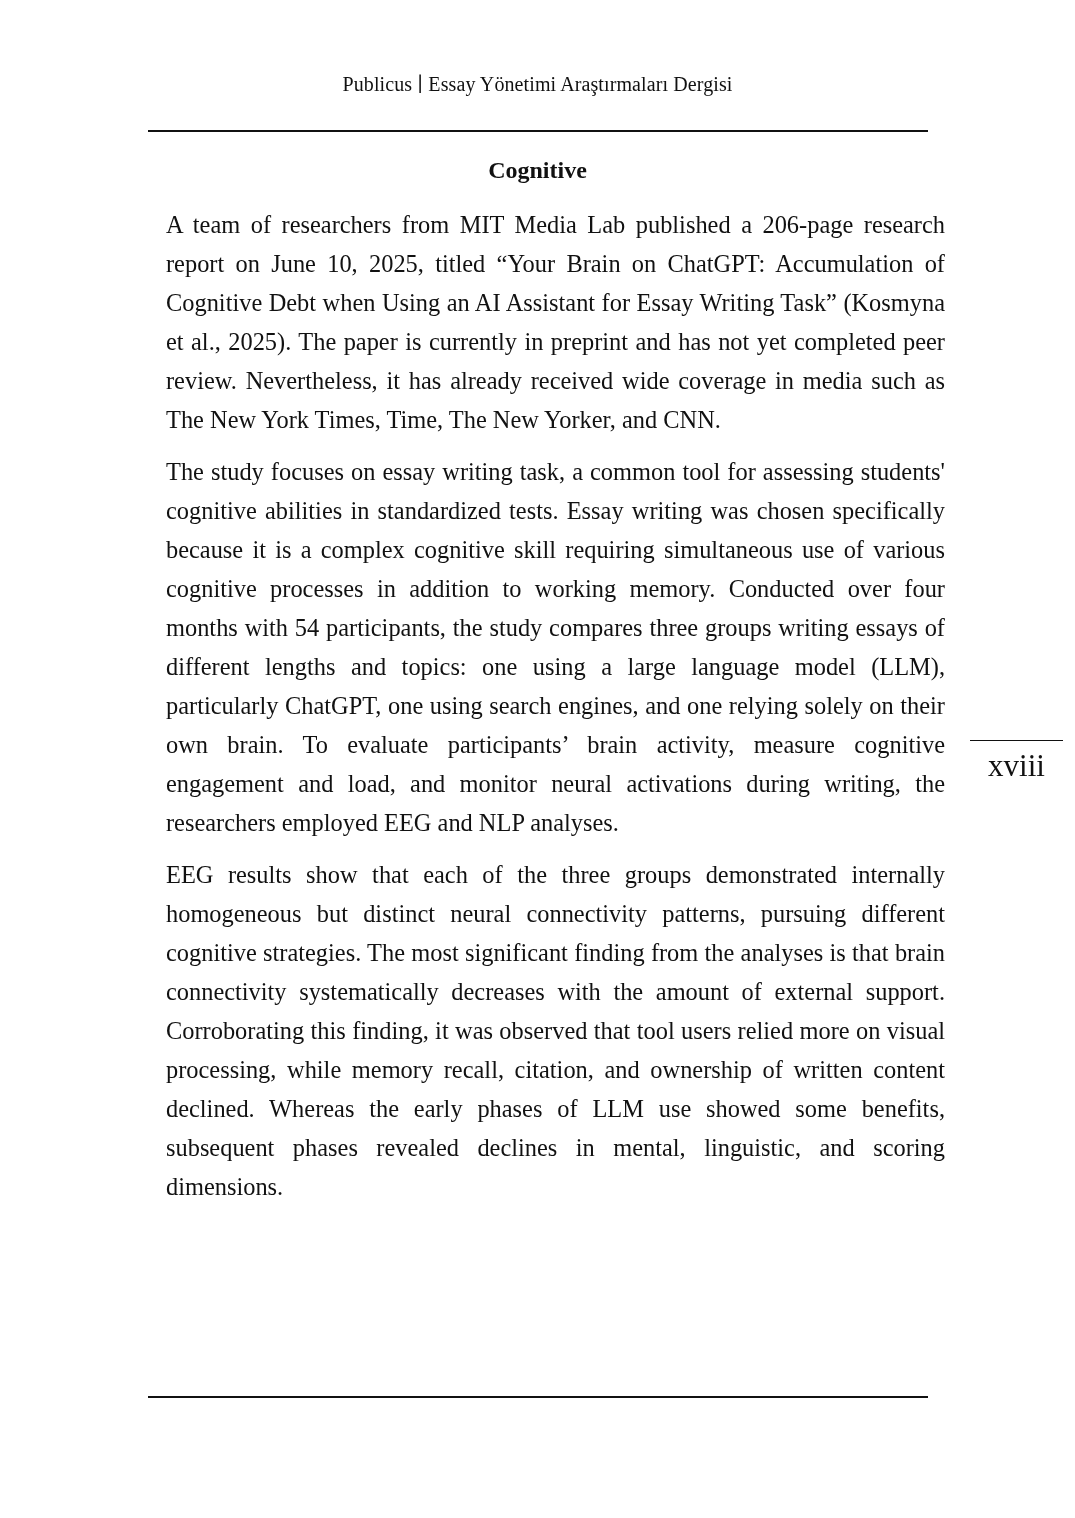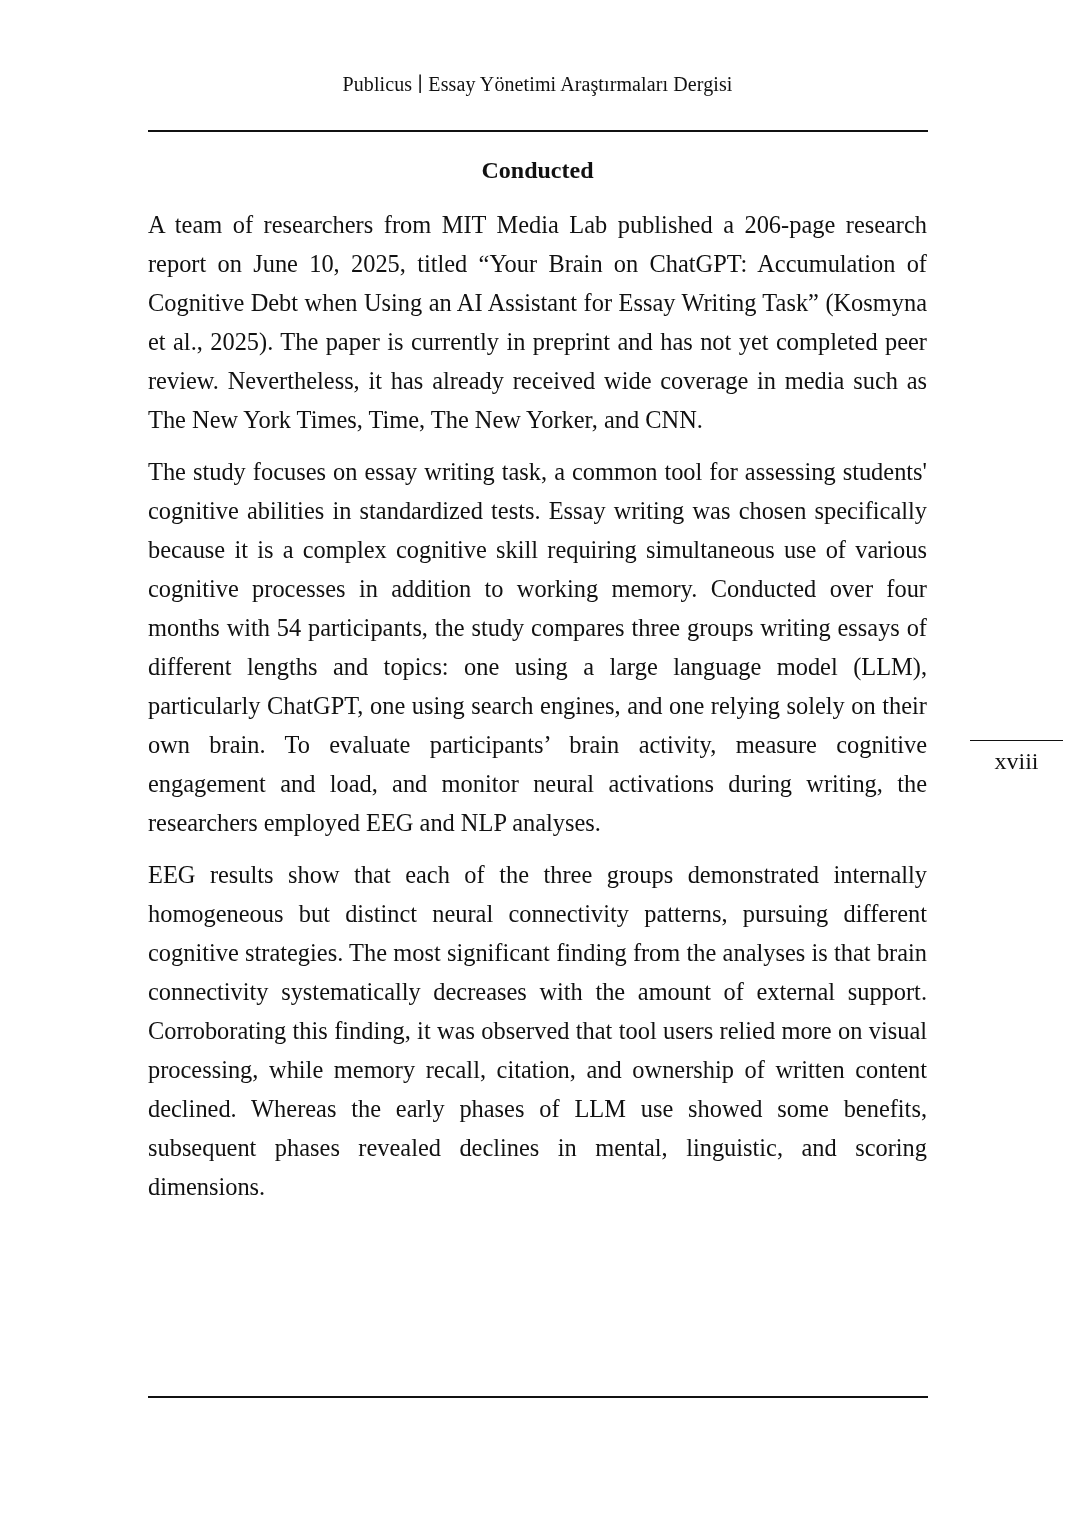--- a/index.html
+++ b/index.html
@@ -5,33 +5,33 @@
   html, body { margin: 0; padding: 0; background: #ffffff; }
   body { width: 1075px; height: 1518px; position: relative; overflow: hidden;
          font-family: "Liberation Serif", "DejaVu Serif", serif; color: #111; }
   .running-head { position: absolute; top: 72px; left: 148px; width: 779px; text-align: center;
                   font-size: 20px; letter-spacing: 0.1px; }
   .rule { position: absolute; left: 148px; width: 780px; height: 2px; background: #111; }
   .rule.top { top: 130px; }
   .rule.bottom { top: 1396px; }
   .title { position: absolute; top: 157px; left: 148px; width: 779px; text-align: center;
            font-weight: bold; font-size: 24px; }
-  .body-text { position: absolute; top: 205px; left: 148px; width: 779px; }
+  .body-text { position: absolute; top: 205px; left: 166px; width: 779px; }
   .body-text p { margin: 0 0 13px 0; font-size: 24.4px; line-height: 39px;
                  text-align: justify; }
   .margin-rule { position: absolute; top: 740px; left: 970px; width: 93px; height: 1px; background: #111; }
-  .page-num { position: absolute; top: 748px; left: 970px; width: 93px; text-align: center; font-size: 24px; }
+  .page-num { position: absolute; top: 748px; left: 970px; width: 93px; text-align: center; font-size: 31px; }
 </style>
 </head>
 <body>
 
 <div class="running-head">Publicus ∣ Essay Yönetimi Araştırmaları Dergisi</div>
 <div class="rule top"></div>
 
-<div class="title">Conducted</div>
+<div class="title">Cognitive</div>
 
 <div class="body-text">
   <p>A team of researchers from MIT Media Lab published a 206-page research report on June 10, 2025, titled “Your Brain on ChatGPT: Accumulation of Cognitive Debt when Using an AI Assistant for Essay Writing Task” (Kosmyna et al., 2025). The paper is currently in preprint and has not yet completed peer review. Nevertheless, it has already received wide coverage in media such as The New York Times, Time, The New Yorker, and CNN.</p>
   <p>The study focuses on essay writing task, a common tool for assessing students' cognitive abilities in standardized tests. Essay writing was chosen specifically because it is a complex cognitive skill requiring simultaneous use of various cognitive processes in addition to working memory. Conducted over four months with 54 participants, the study compares three groups writing essays of different lengths and topics: one using a large language model (LLM), particularly ChatGPT, one using search engines, and one relying solely on their own brain. To evaluate participants’ brain activity, measure cognitive engagement and load, and monitor neural activations during writing, the researchers employed EEG and NLP analyses.</p>
   <p>EEG results show that each of the three groups demonstrated internally homogeneous but distinct neural connectivity patterns, pursuing different cognitive strategies. The most significant finding from the analyses is that brain connectivity systematically decreases with the amount of external support. Corroborating this finding, it was observed that tool users relied more on visual processing, while memory recall, citation, and ownership of written content declined. Whereas the early phases of LLM use showed some benefits, subsequent phases revealed declines in mental, linguistic, and scoring dimensions.</p>
 </div>
 
 <div class="margin-rule"></div>
 <div class="page-num">xviii</div>
 

